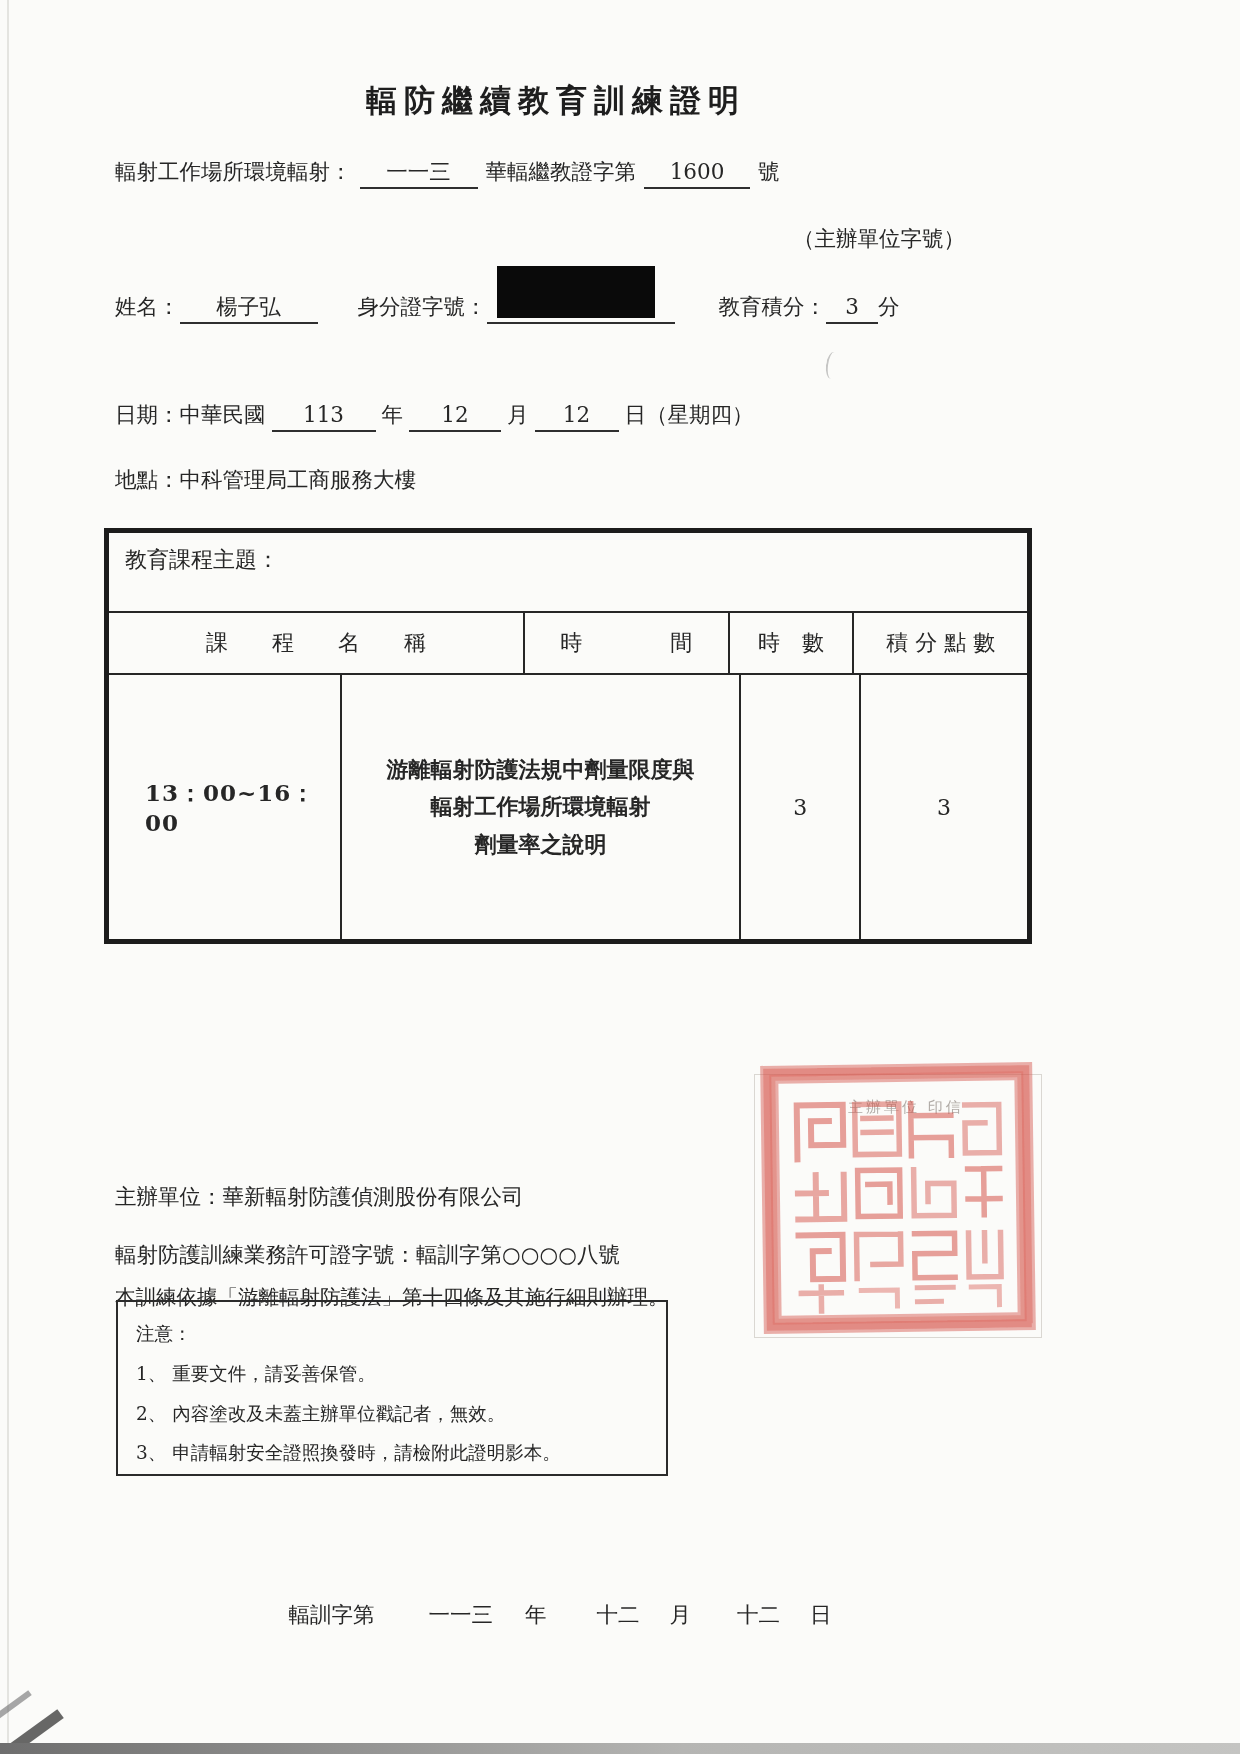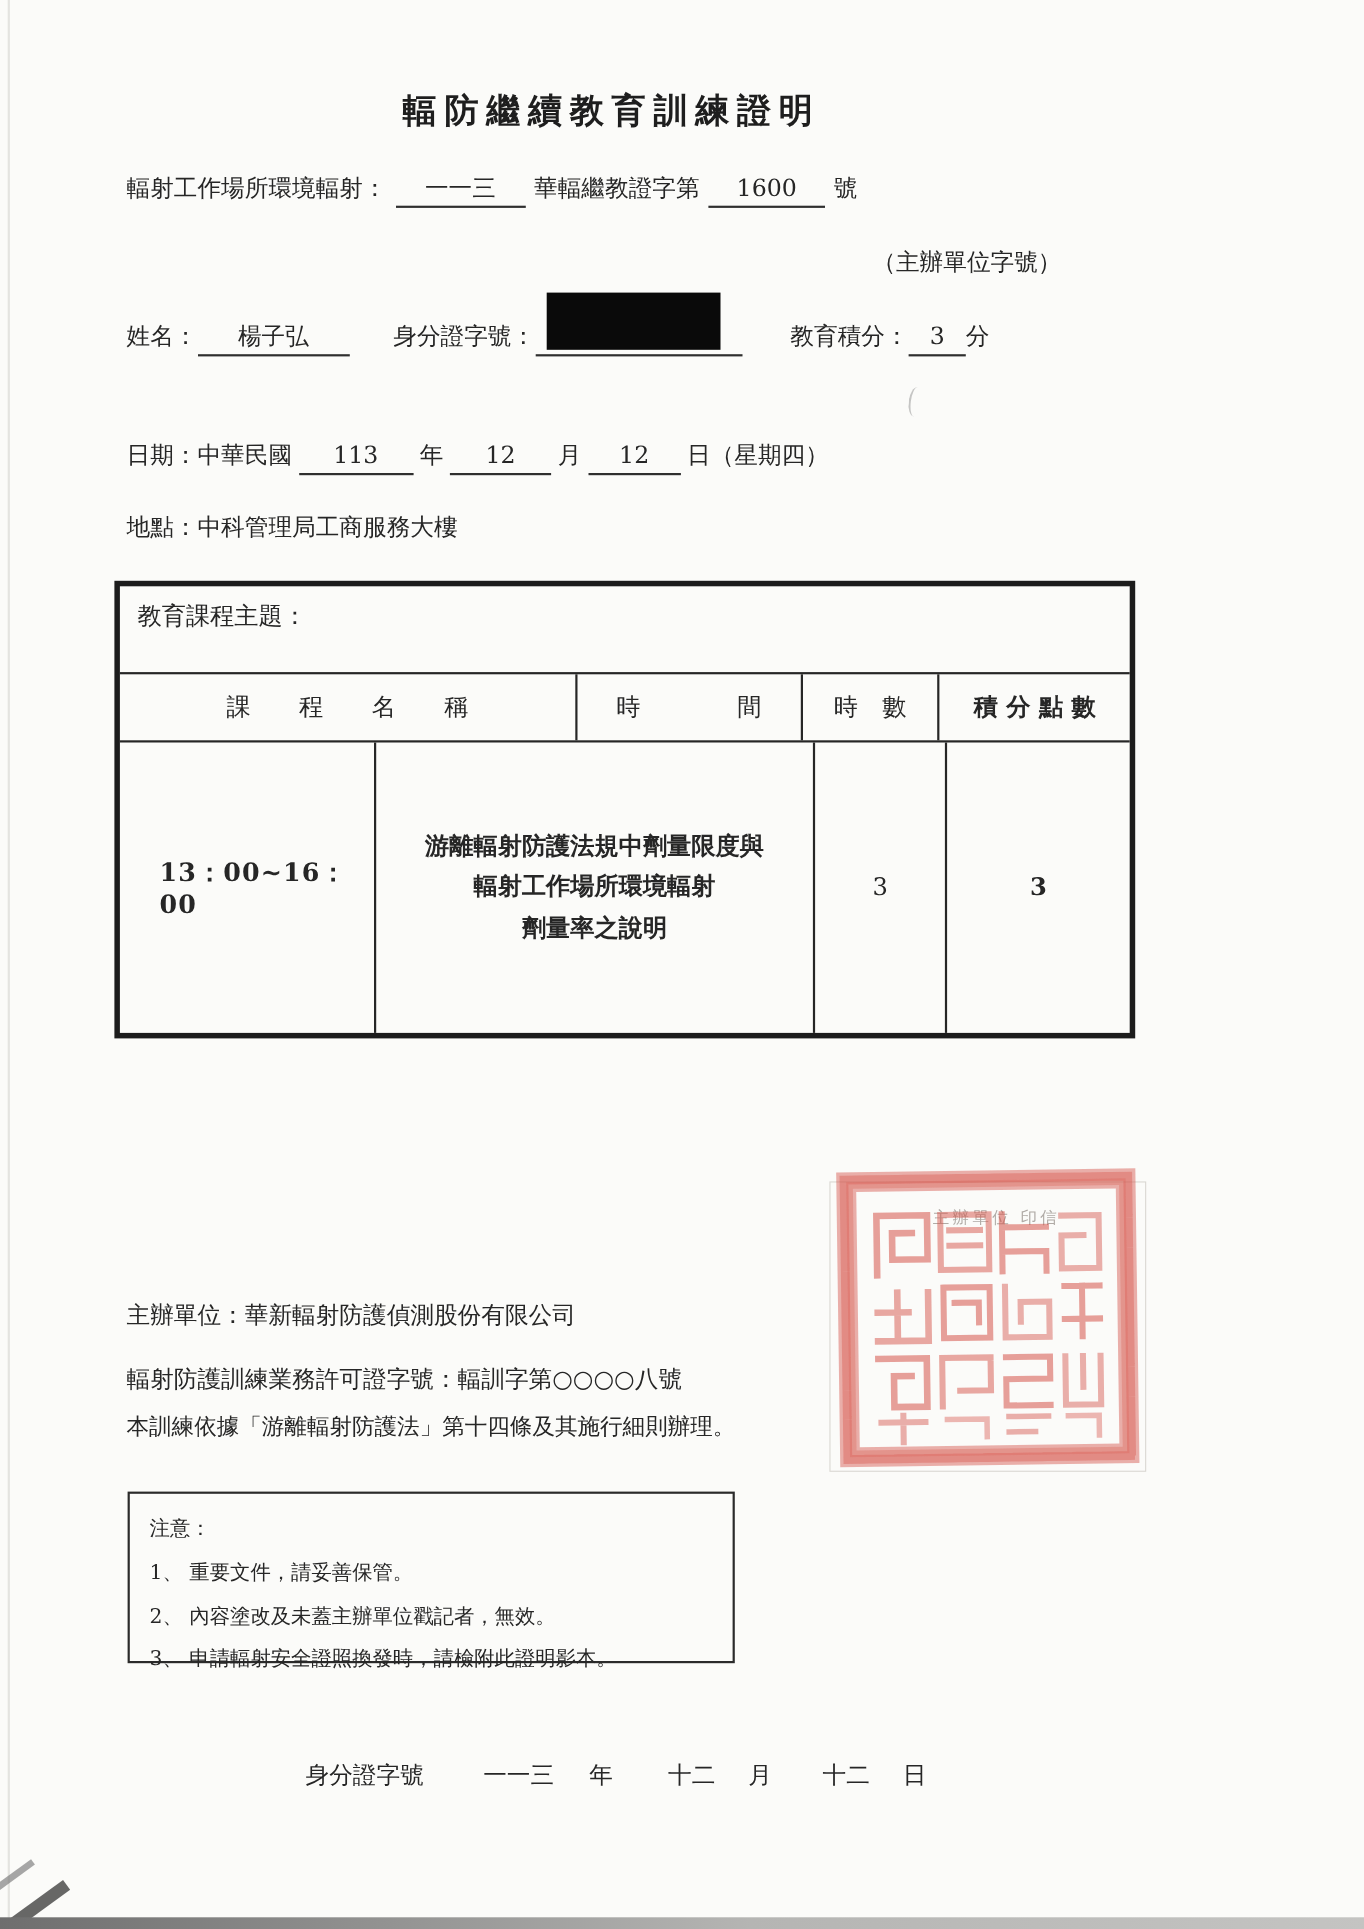--- a/index.html
+++ b/index.html
@@ -46,33 +46,33 @@
     position:absolute;left:104px;top:528px;width:928px;height:416px;
     border:5px solid #1c1c1c;background:#fbfbf9;
     display:flex;flex-direction:column;box-sizing:border-box;
   }
   .topic-row{height:80px;border-bottom:2px solid #262626;box-sizing:border-box;
     padding:12px 16px;font-size:22px;}
   .hdr-row{display:flex;height:62px;border-bottom:2px solid #262626;box-sizing:border-box;}
   .cell{border-right:2px solid #262626;box-sizing:border-box;display:flex;
     align-items:center;justify-content:center;}
   .cell:last-child{border-right:none;}
-  .c1{width:22.3%;} .c2{width:45.3%;} .c3{width:13.6%;} .c4{width:18.8%;font-weight:bold;}
+  .c1{width:22.3%;} .c2{width:45.3%;} .c3{width:13.6%;} .c4{width:18.8%;}
   .hdr-row .cell{font-size:22px;}
   .data-row{display:flex;flex:1;}
   .time-cell{font-size:23px;font-weight:600;letter-spacing:1px;margin-left:36px;}
   .course-cell{flex-direction:column;font-weight:700;font-size:22px;line-height:1.7;text-align:center;}
   .num-cell{font-size:22px;}
   
   .organizer-line{top:1180px;left:115px;}
   .license-line{top:1238px;left:115px;}
   .basis-line{top:1280px;left:115px;font-size:20.5px;}
   
   .notice-box{
-    position:absolute;left:116px;top:1356px;width:552px;height:156px;
+    position:absolute;left:116px;top:1300px;width:552px;height:176px;
     border:2px solid #2b2b2b;box-sizing:border-box;padding:12px 18px;
     font-size:18.5px;line-height:2.15;
   }
   .notice-box div{white-space:nowrap;}
   
   .stamp-area{position:absolute;left:748px;top:1058px;width:300px;height:286px;}
   .stamp-placeholder-box{position:absolute;left:6px;top:16px;width:286px;height:262px;border:1px solid #dad7d2;}
   .stamp-label{position:absolute;left:100px;top:40px;font-size:15px;color:#b0aba6;letter-spacing:3px;z-index:1;}
   .stamp-svg{position:absolute;left:8px;top:0;z-index:2;opacity:.92;transform:rotate(-0.8deg);}
   
@@ -188,21 +188,21 @@
         <path d="M212,176 v44 h32 v-44 M228,176 v28" stroke-width="5.5" opacity="0.5"></path>
         <path d="M44,234 h40 M64,228 v24" stroke-width="5.5" opacity="0.5"></path>
         <path d="M104,232 h36 v16" stroke-width="5" opacity="0.45"></path>
         <path d="M160,230 h36 M160,244 h24" stroke-width="5" opacity="0.5"></path>
         <path d="M214,230 h28 v18" stroke-width="5" opacity="0.45"></path>
       </g>
     </svg>
   </div>
 
   <div class="line footer-date">
-    <span class="fd-era">身分證字號</span>
+    <span class="fd-era">輻訓字第</span>
     <span class="fd-y">一一三</span>
     <span class="fd-yu">年</span>
     <span class="fd-m">十二</span>
     <span class="fd-mu">月</span>
     <span class="fd-d">十二</span>
     <span>日</span>
   </div>
 
   <div class="pen-mark"></div>
   <div class="edge-left"></div>

